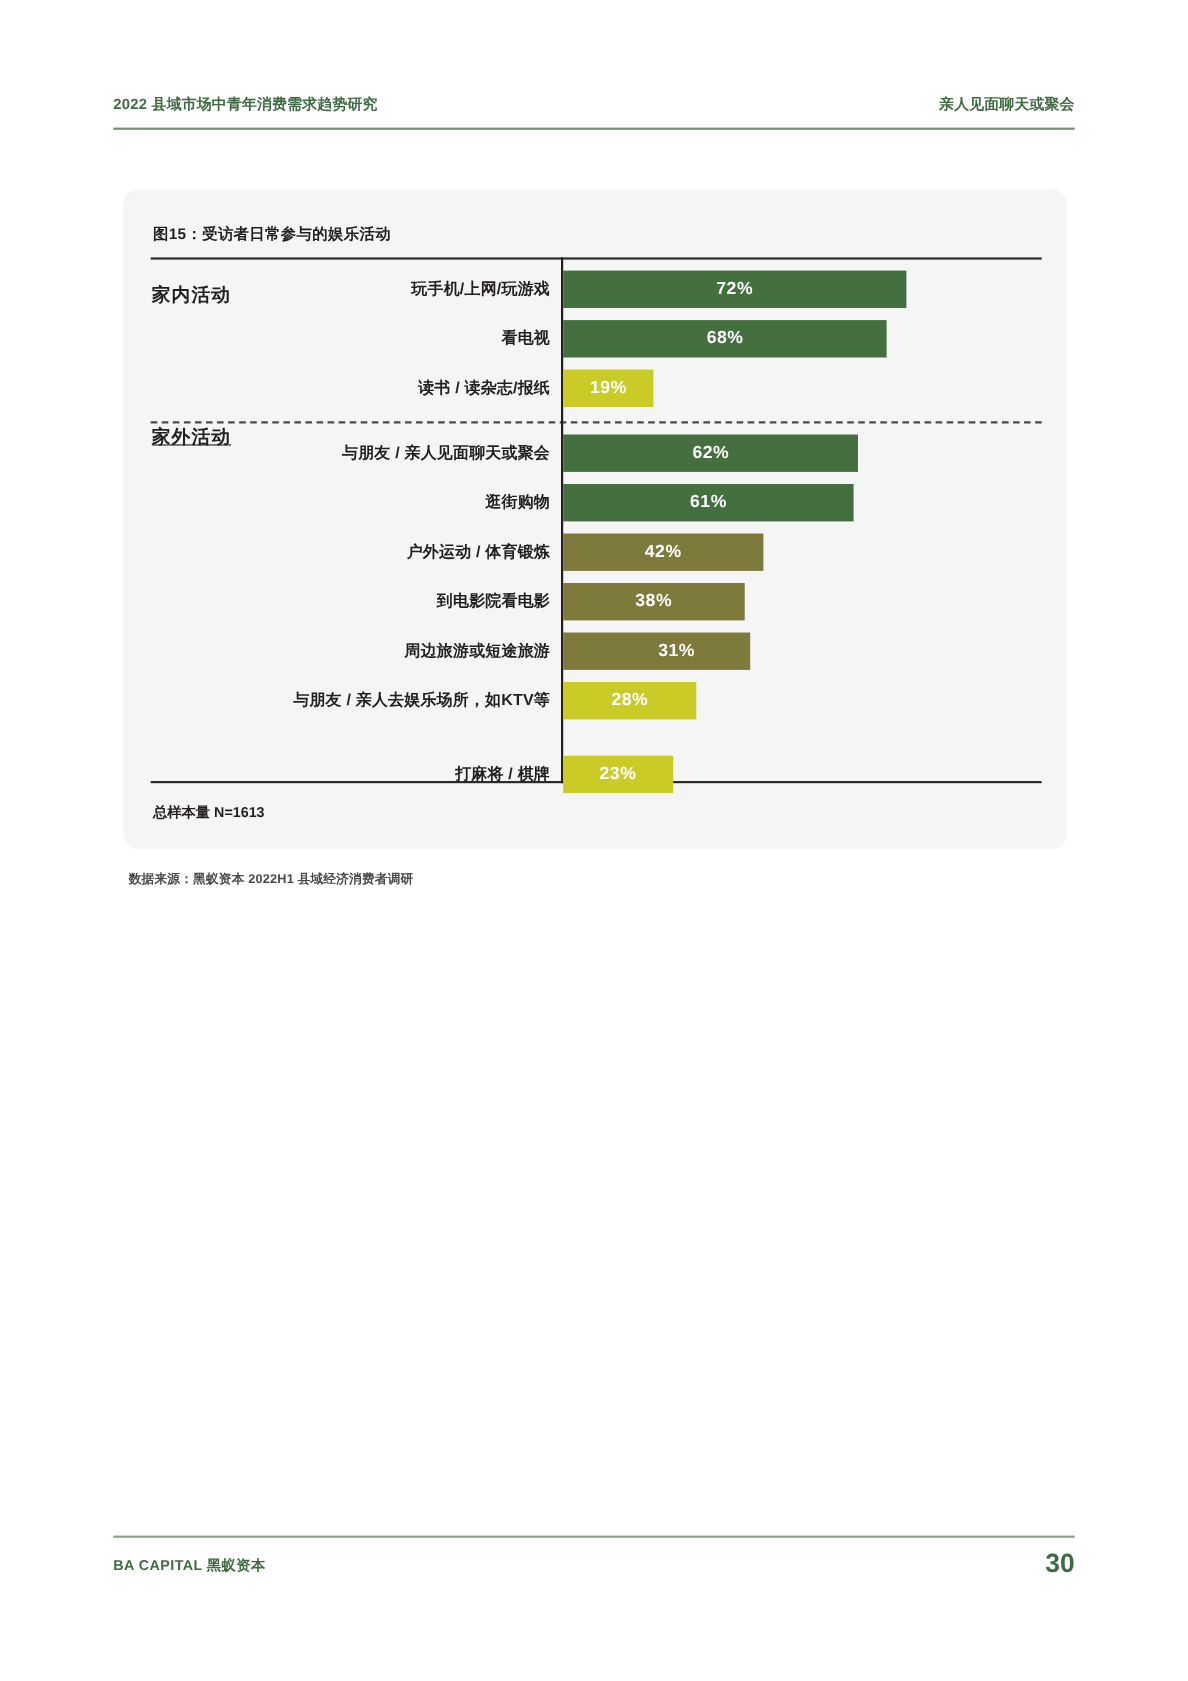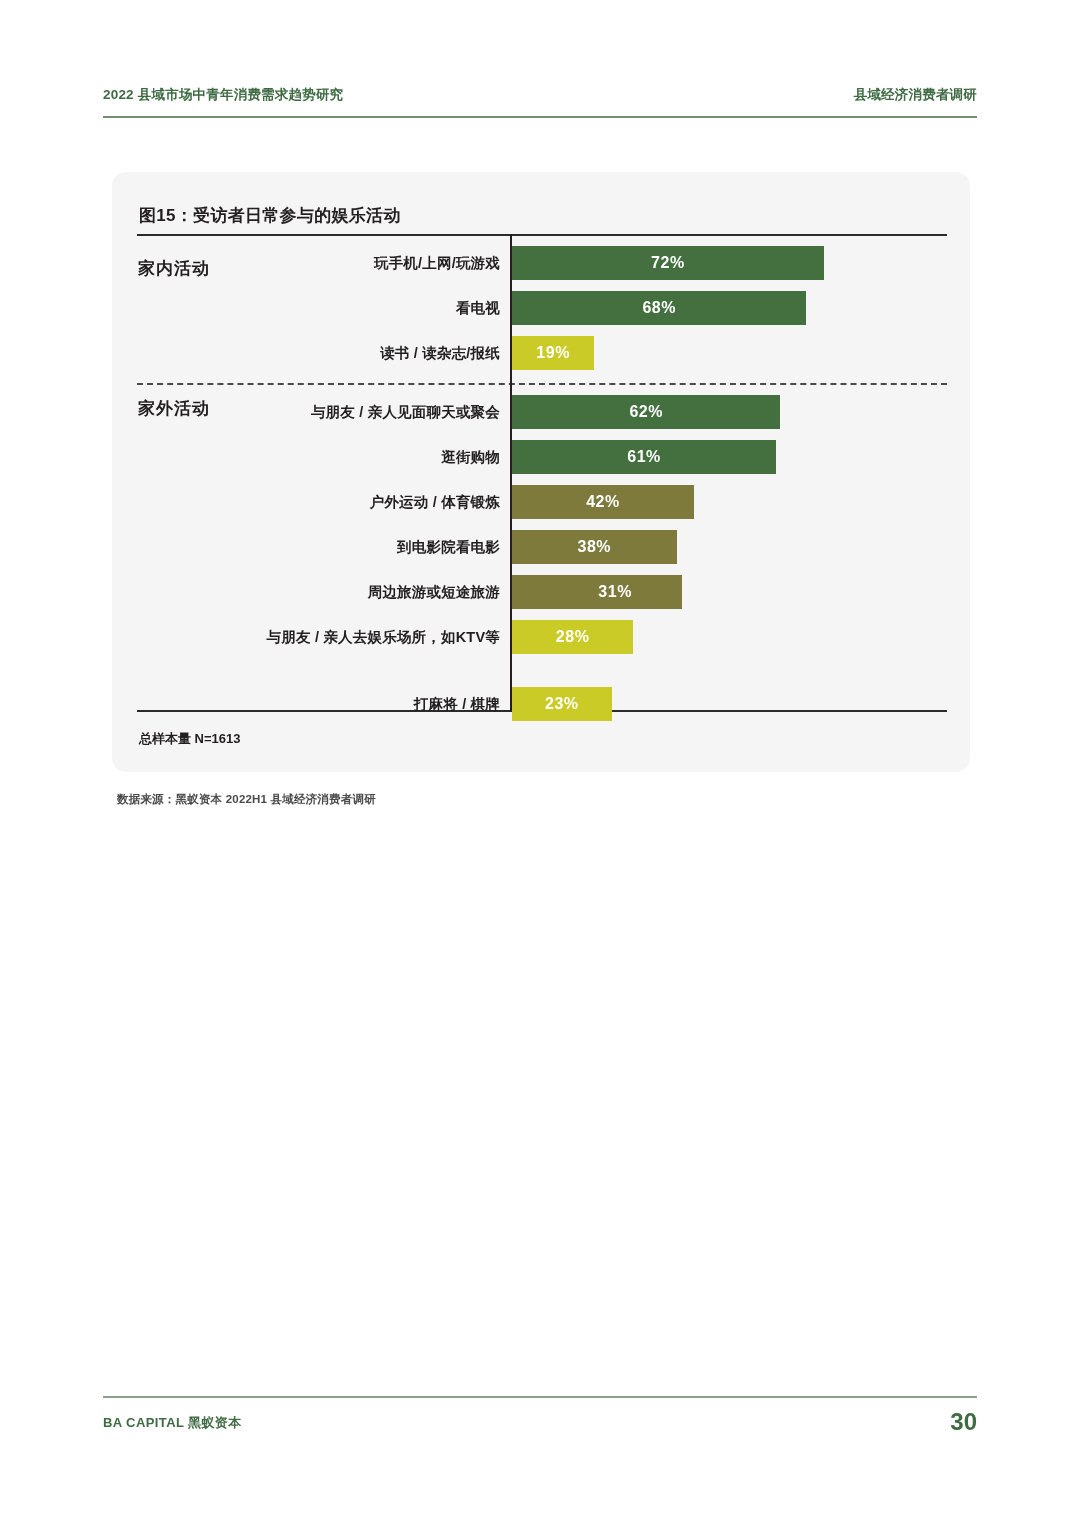--- a/index.html
+++ b/index.html
@@ -62,21 +62,21 @@
     width: 858px;
     height: 600px;
     background: #f4f5f4;
     border-radius: 14px;
   }
 
   .fig-title {
     position: absolute;
     left: 27px;
     top: 32px;
-    font-size: 17px;
+    font-size: 14px;
     font-weight: bold;
     color: #231f20;
     letter-spacing: 0.3px;
     white-space: nowrap;
   }
 
   .rule-top {
     position: absolute;
     left: 25px;
     top: 62px;
@@ -117,21 +117,21 @@
   .group-label {
     position: absolute;
     left: 26px;
     font-size: 17px;
     font-weight: bold;
     color: #231f20;
     letter-spacing: 1px;
     white-space: nowrap;
   }
   .group-label.g1 { top: 85px; }
-  .group-label.g2 { top: 225px; }
+  .group-label.g2 { top: 214px; text-decoration: underline; }
 
   
   .rows {
     position: absolute;
     left: 0;
     top: 0;
     width: 858px;
     height: 600px;
   }
   .row {
@@ -221,21 +221,21 @@
     white-space: nowrap;
   }
 </style>
 </head>
 <body>
 
 <div class="page">
 
   <div class="runhead">
     <span class="runhead-left">2022 县域市场中青年消费需求趋势研究</span>
-    <span class="runhead-right">县域经济消费者调研</span>
+    <span class="runhead-right">亲人见面聊天或聚会</span>
   </div>
   <div class="runhead-rule"></div>
 
   <div class="card">
 
     <div class="fig-title">图15：受访者日常参与的娱乐活动</div>
 
     <div class="rule-top"></div>
     <div class="rule-dashed"></div>
     <div class="rule-bottom"></div>

